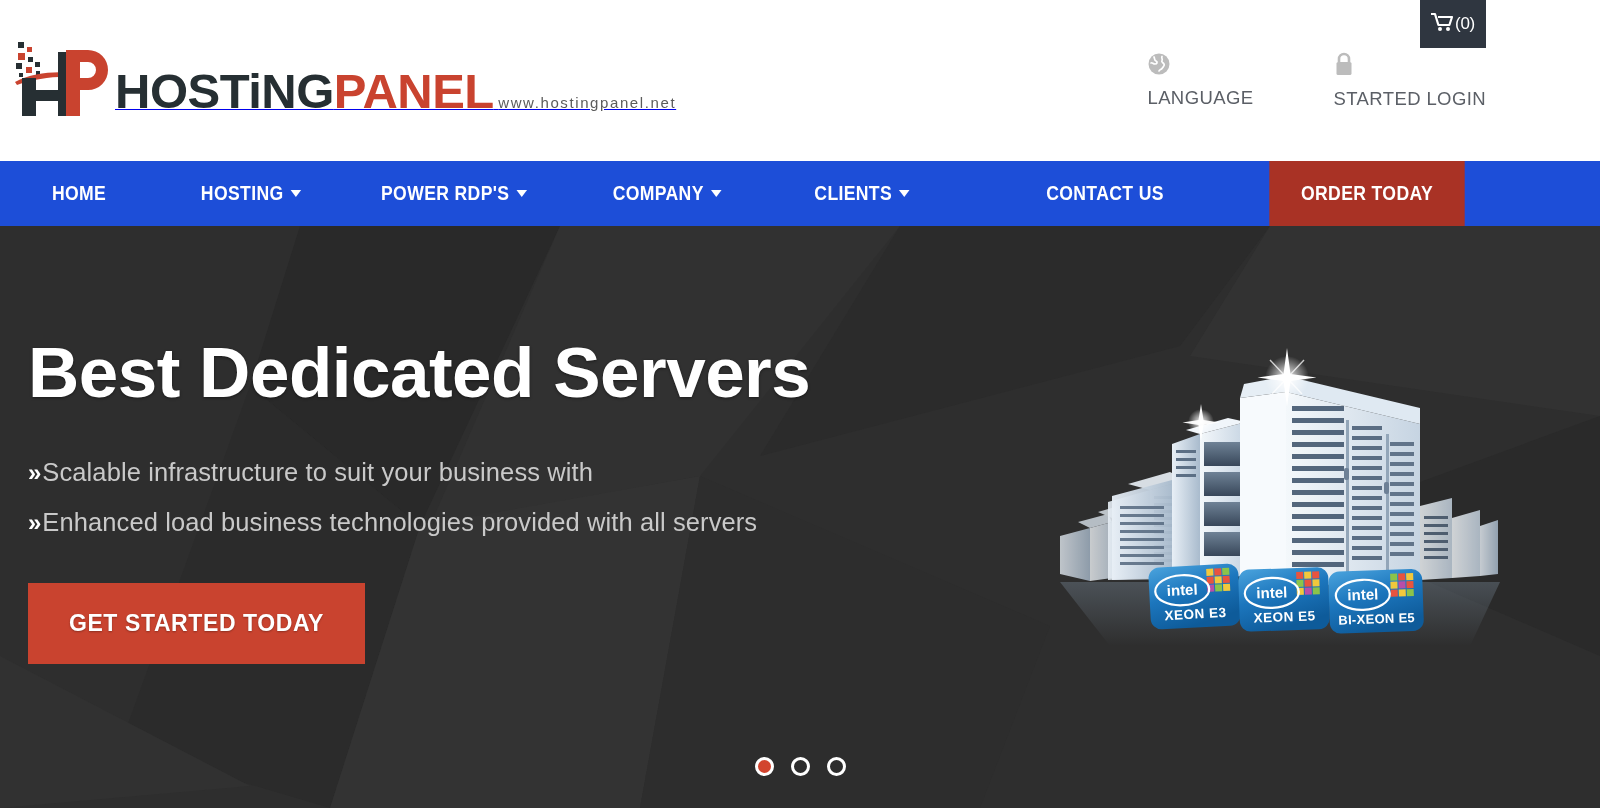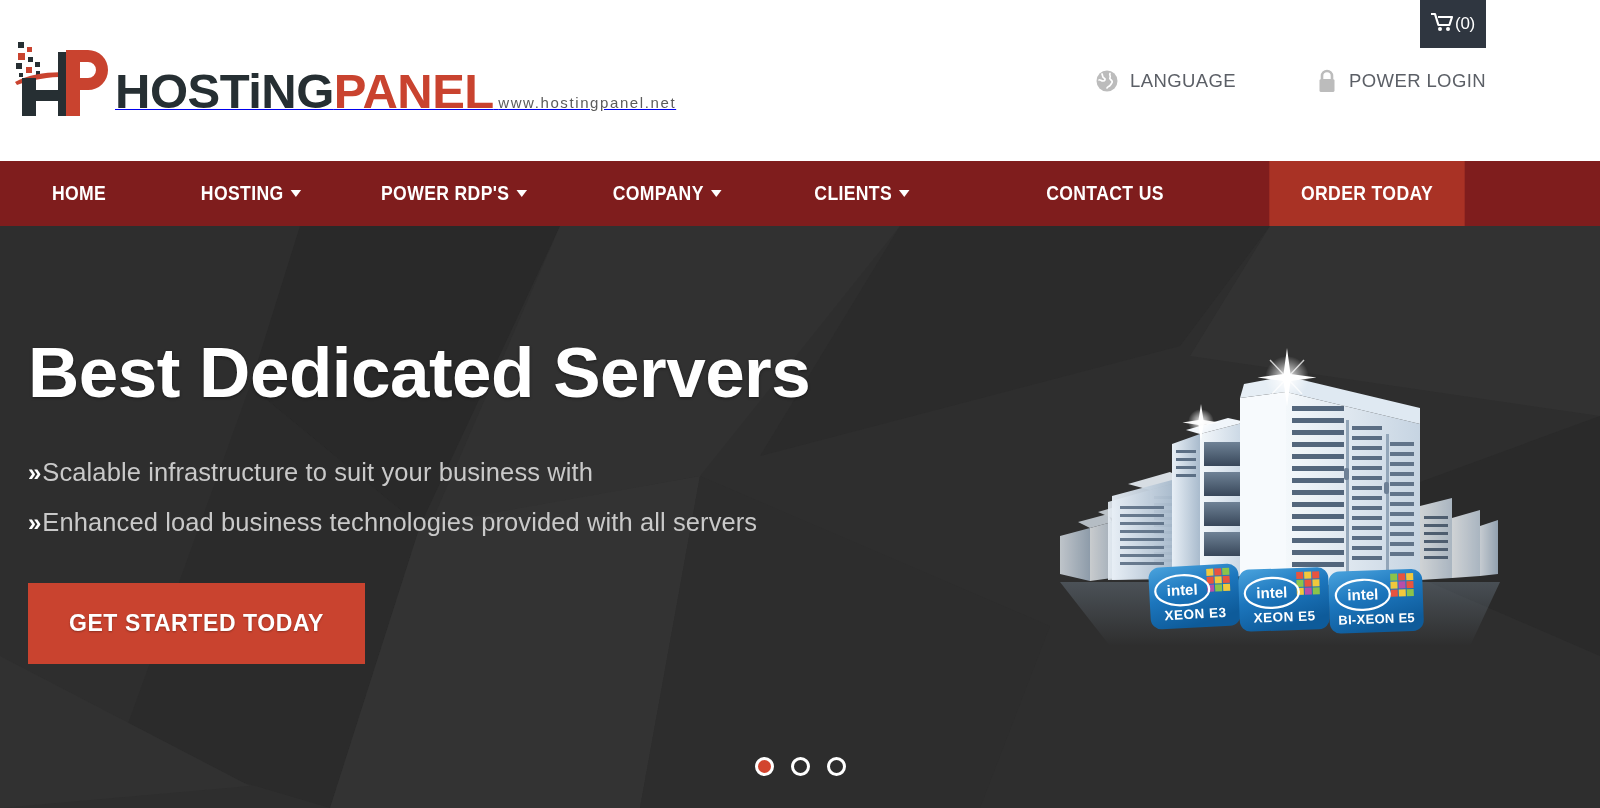--- a/index.html
+++ b/index.html
@@ -38,40 +38,40 @@
   .logo-url {
     text-align: right; font-size: 15px; color: #5c5c5c;
     letter-spacing: 1.6px; margin-top: 4px; font-weight: 400;
   }
 
   .header-right {
     position: absolute; right: 114px; top: 0; height: 161px;
     display: flex; align-items: center; gap: 0;
   }
   .util-link {
-    display: flex; align-items: center; gap: 11px;
+    display: flex; gap: 11px;
     color: #5b5f66; font-size: 18.5px; letter-spacing: 0.4px;
-    text-decoration: none; cursor: pointer; white-space: nowrap;
+    text-decoration: none; cursor: pointer; white-space: nowrap; flex-direction: column;
   }
   .util-link + .util-link { margin-left: 80px; }
   .util-icon { display: flex; align-items: center; }
 
   .cart-btn {
     position: absolute; right: 0; top: 0;
     width: 66px; height: 48px;
     background: #2f3640; border: none; cursor: pointer;
     display: flex; align-items: center; justify-content: center;
     gap: 1px; color: #ffffff; font-size: 16.5px;
   }
   .cart-count { font-size: 17px; font-weight: 400; letter-spacing: -0.3px; }
 
   
   .navbar {
     position: relative; width: 1600px; height: 65px;
-    background: #7f1d1d; display: flex; align-items: stretch;
+    background: #1d4ed8; display: flex; align-items: stretch;
   }
   .nav-item {
     display: flex; align-items: center; justify-content: center;
     color: #ffffff; text-decoration: none; cursor: pointer;
     font-family: "Liberation Sans Narrow", "Liberation Sans", sans-serif;
     font-size: 20px; font-weight: 700; letter-spacing: 0.4px;
     padding: 0 0; white-space: nowrap;
     transform: scaleX(0.88); transform-origin: center;
   }
   .nav-caret {
@@ -183,21 +183,21 @@
       <span>LANGUAGE</span>
     </a>
 
     <a class="util-link" href="#">
       <span class="util-icon">
         <svg width="22" height="26" viewBox="0 0 22 26">
           <path d="M6 11 V8 a5 5 0 0 1 10 0 v3" stroke="#bcbcbc" stroke-width="2.6" fill="none"></path>
           <rect x="3.5" y="11" width="15" height="13" rx="1.6" fill="#bcbcbc"></rect>
         </svg>
       </span>
-      <span>POWER LOGIN</span>
+      <span>STARTED LOGIN</span>
     </a>
 
     <button class="cart-btn">
       <span>
         <svg width="23" height="20" viewBox="0 0 23 20">
           <path d="M0 2 h4 l3.4 11 h11 l2.6 -8 h-14" stroke="#ffffff" stroke-width="2.2" fill="none" stroke-linejoin="round"></path>
           <circle cx="9" cy="17" r="2" fill="#ffffff"></circle>
           <circle cx="17" cy="17" r="2" fill="#ffffff"></circle>
         </svg>
       </span>

